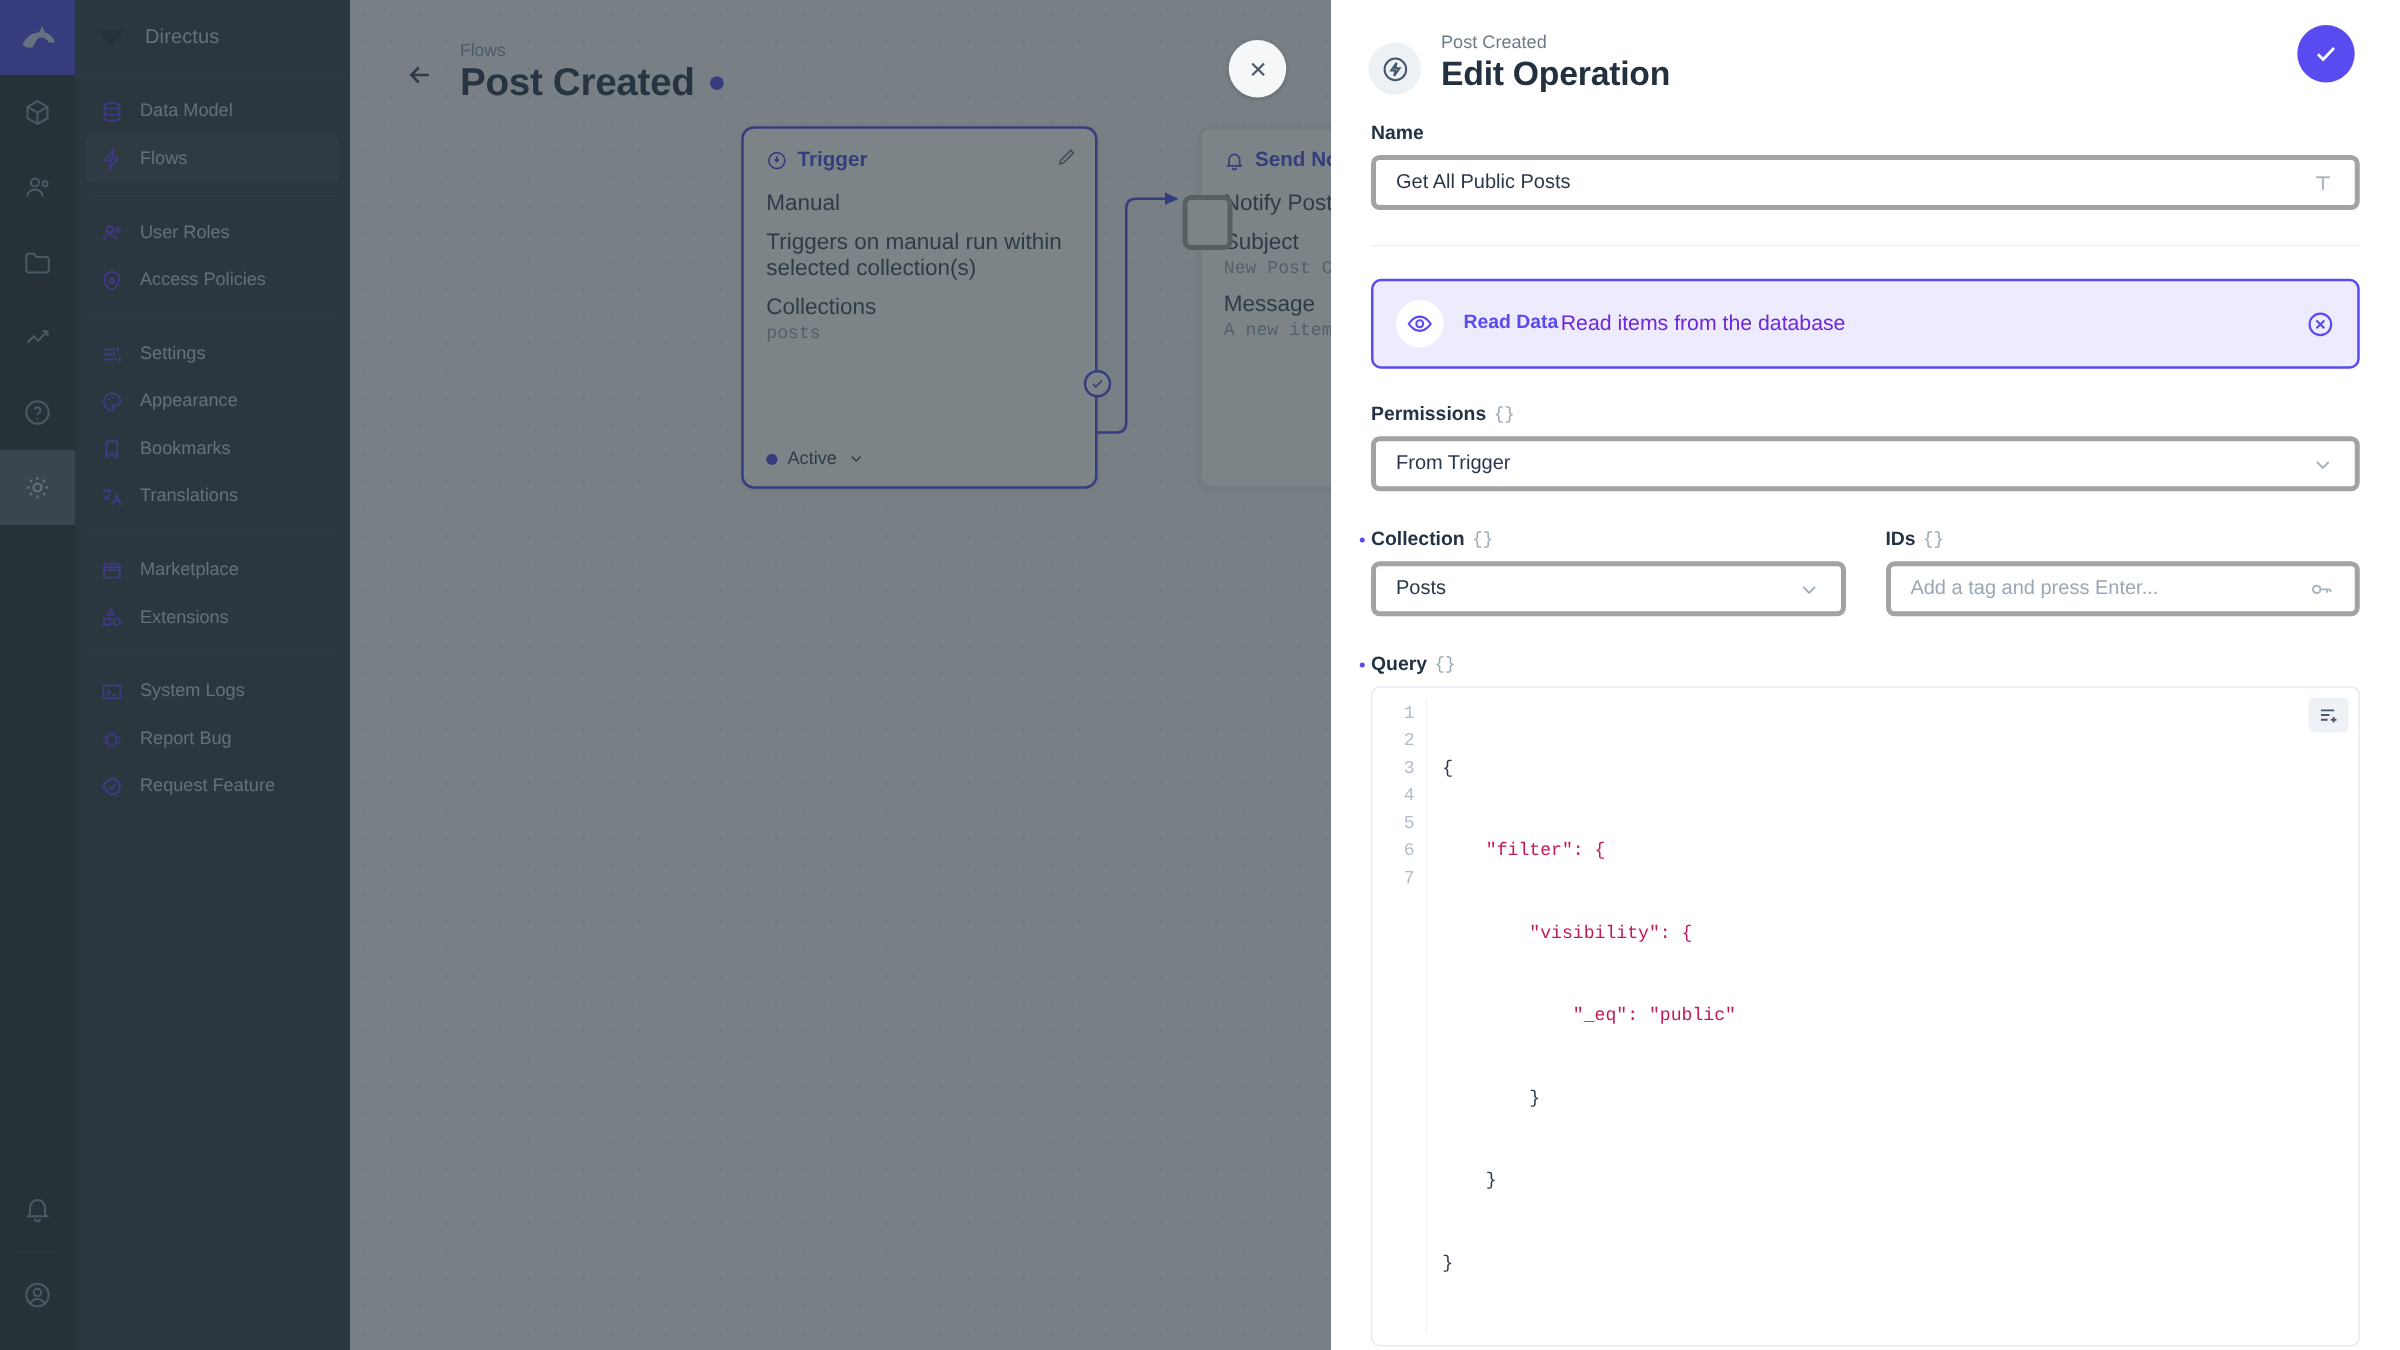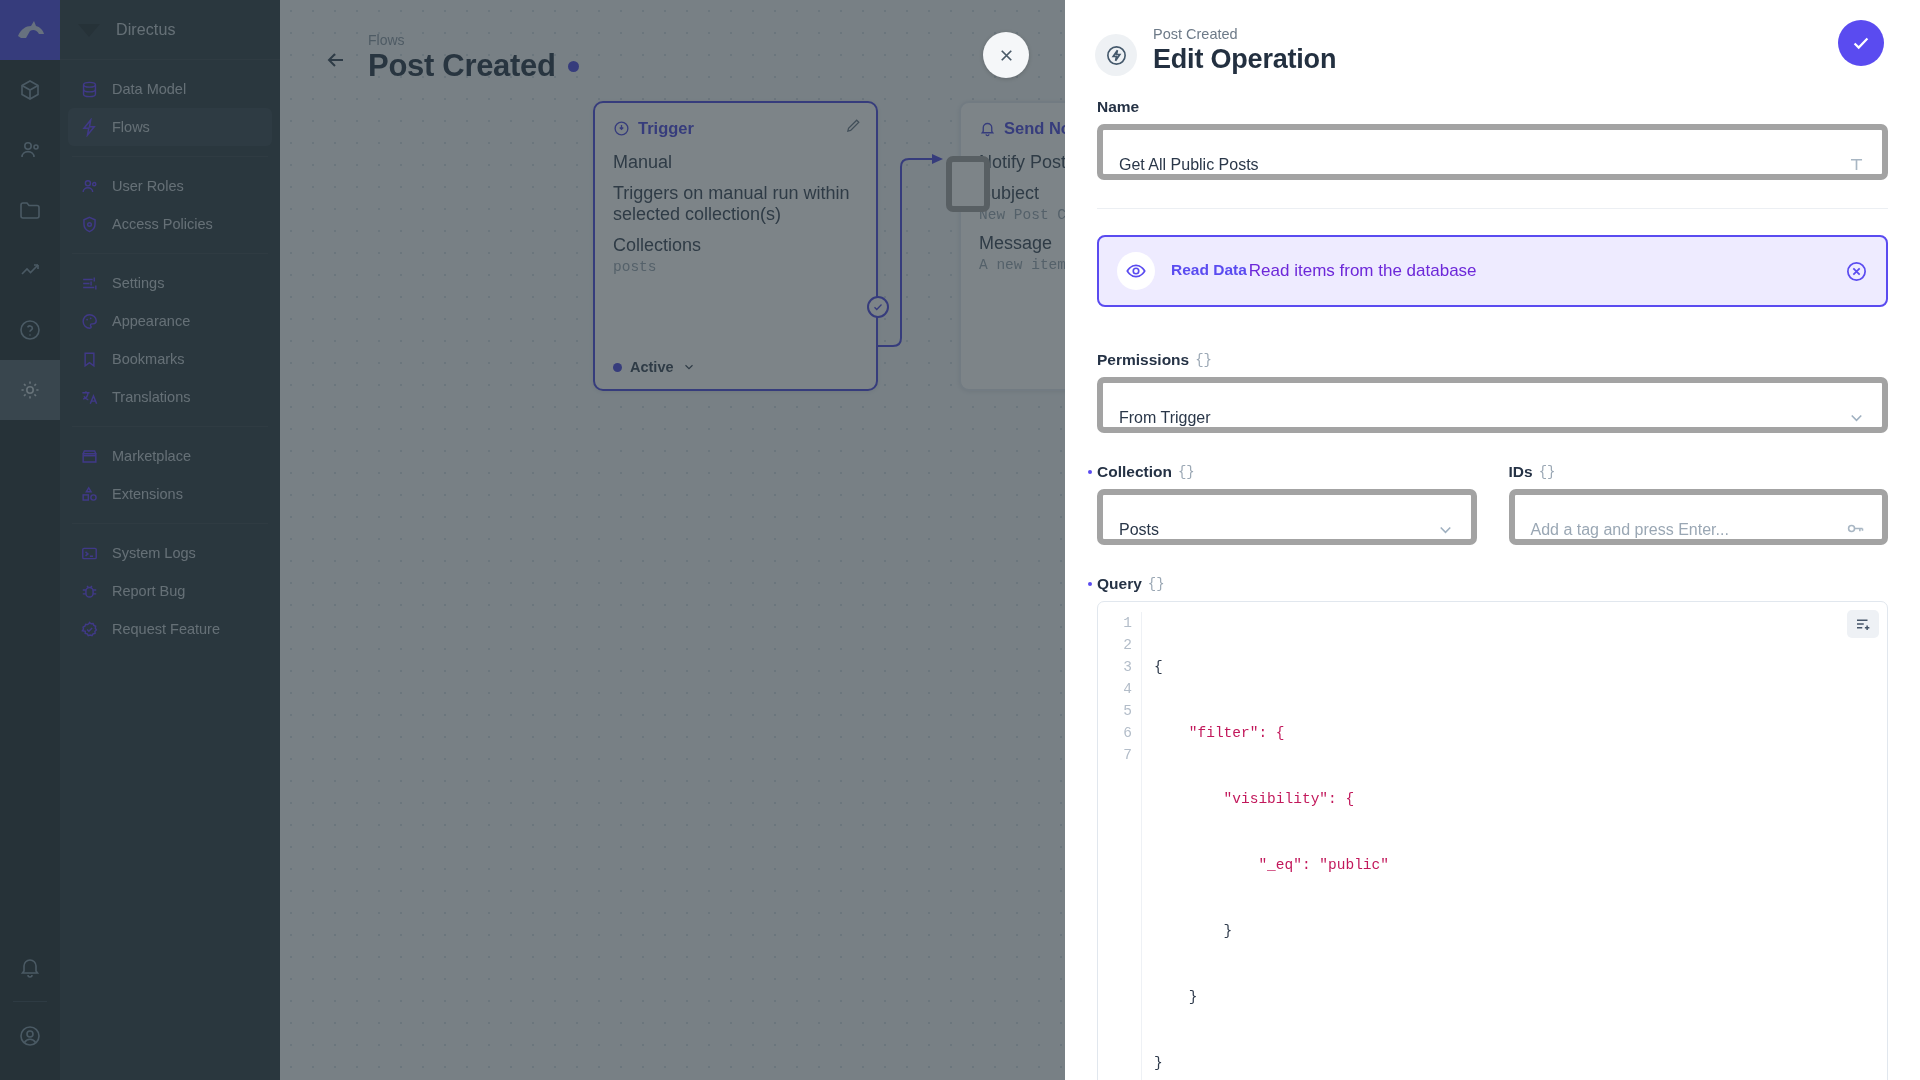--- a/index.html
+++ b/index.html
@@ -84,21 +84,21 @@
   .node.trigger { left: 313px; top: 101px; width: 285px; height: 290px; border-color: #4f4ce0; }
   .node.op { left: 679px; top: 101px; width: 285px; height: 290px; border: 2px solid #e3e9ef; }
   .node-head { display: flex; align-items: center; gap: 8px; }
   .node-head .nh-icon { color: #4f4ce0; display: flex; }
   .node-title { color: #4f4ce0; font-weight: 700; font-size: 16.5px; }
   .node-actions { position: absolute; right: 14px; top: 14px; display: flex; align-items: center; gap: 6px; color: #6b7b8a; }
   .node-body { margin-top: 14px; }
   .fld-label { font-size: 18px; color: #3c4a5a; margin-top: 10px; }
   .fld-label.first { margin-top: 2px; }
   .fld-value { font-size: 14.5px; color: #9aa7b3; font-family: "Liberation Mono", monospace; margin-top: 3px; }
-  .node-foot { position: absolute; left: 18px; bottom: 14px; display: flex; align-items: center; gap: 8px; font-size: 14.5px; color: #3c4a5a; cursor: pointer; font-weight: bold; }
+  .node-foot { position: absolute; left: 18px; bottom: 14px; display: flex; align-items: center; gap: 8px; font-size: 14.5px; color: #3c4a5a; cursor: pointer; }
   .foot-dot { width: 9px; height: 9px; border-radius: 50%; background: #4f4ce0; }
 
   .port { position: absolute; width: 22px; height: 22px; border-radius: 50%; background: #fff; border: 2px solid #4f4ce0; display: flex; align-items: center; justify-content: center; }
   .port.resolve { left: 587px; top: 296px; }
   .port.reject  { left: 944px; top: 337px; border-color: #d7a3a3; color: #d7a3a3; }
   .port.opcheck { left: 944px; top: 296px; border-color: #4f4ce0; color: #4f4ce0; }
   .port.input   { left: 666px; top: 156px; }
   .port .inner-dot { width: 8px; height: 8px; border-radius: 50%; background: #4f4ce0; }
 
   svg.edges { position: absolute; left: 0; top: 0; width: 100%; height: 100%; pointer-events: none; }
@@ -136,22 +136,22 @@
   .col { flex: 1 1 0; min-width: 0; }
 
   .field-label {
     font-size: 15.5px; font-weight: 700; color: #253245;
     margin-bottom: 8px; display: flex; align-items: center; gap: 6px; position: relative;
   }
   .req-dot { position: absolute; left: -9px; top: 7px; width: 4px; height: 4px; border-radius: 50%; background: #5a4bf0; }
   .braces { font-family: "Liberation Mono", monospace; color: #9aa7b4; font-size: 14px; font-weight: 400; cursor: pointer; }
 
   .input {
-    height: 56px; border: 6px solid #a3a3a3; border-radius: 7px; background: #fff;
-    display: flex; align-items: flex-end; padding: 0 16px; gap: 10px;
+    height: 44px; border: 4px solid #a3a3a3; border-radius: 7px; background: #fff;
+    display: flex; align-items: center; padding: 0 16px; gap: 10px;
     font-size: 16px; color: #2a3749;
   }
   .input .val { flex: 1 1 auto; }
   .input .val.placeholder { color: #9aa7b4; }
   .input .trail { color: #a8b6c3; display: flex; align-items: center; }
   .input.select .trail { color: #9fb0c0; }
 
   .hr { height: 1px; background: #eceff3; margin: 28px 0 26px 0; }
 
   .op-card {
@@ -557,21 +557,21 @@
           <span class="op-card-sub">Read items from the database</span>
         </div>
         <span class="op-card-remove">
           <svg width="23" height="23" viewBox="0 0 24 24" fill="none" stroke="currentColor" stroke-width="1.8">
               <circle cx="12" cy="12" r="9"></circle>
               <path d="M8.7 8.7l6.6 6.6M15.3 8.7l-6.6 6.6"></path>
             </svg>
         </span>
       </div>
 
-      <div style="margin-top:44px">
+      <div style="margin-top:28px">
         <div class="field-label">
           <span>Permissions</span>
           <span class="braces">{}</span>
         </div>
         <div class="input select">
           <span class="val">From Trigger</span>
           <span class="trail">
             <svg width="19" height="19" viewBox="0 0 24 24" fill="none" stroke="currentColor" stroke-width="2">
                 <path d="M6 9.5l6 6 6-6"></path>
               </svg>

